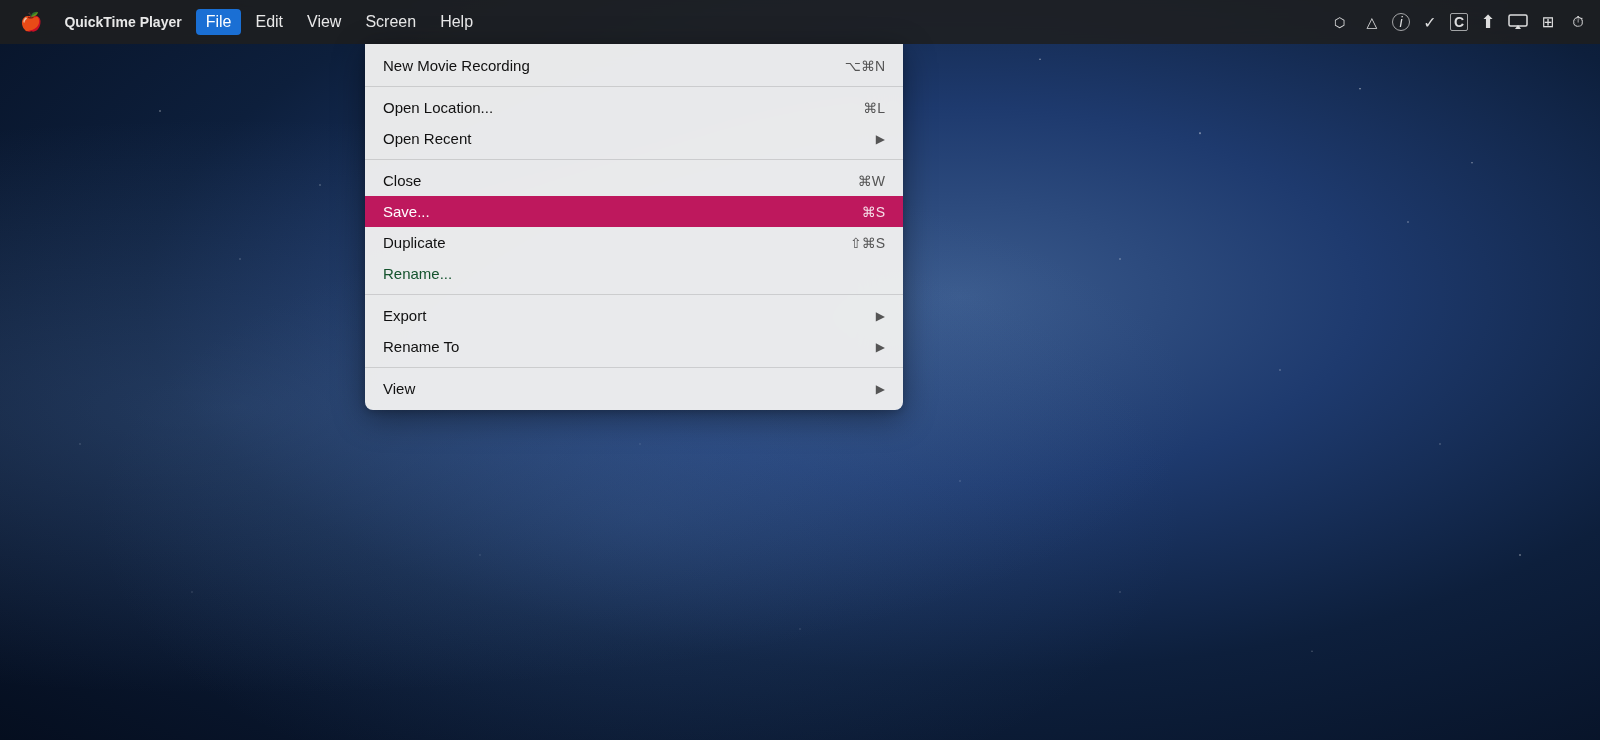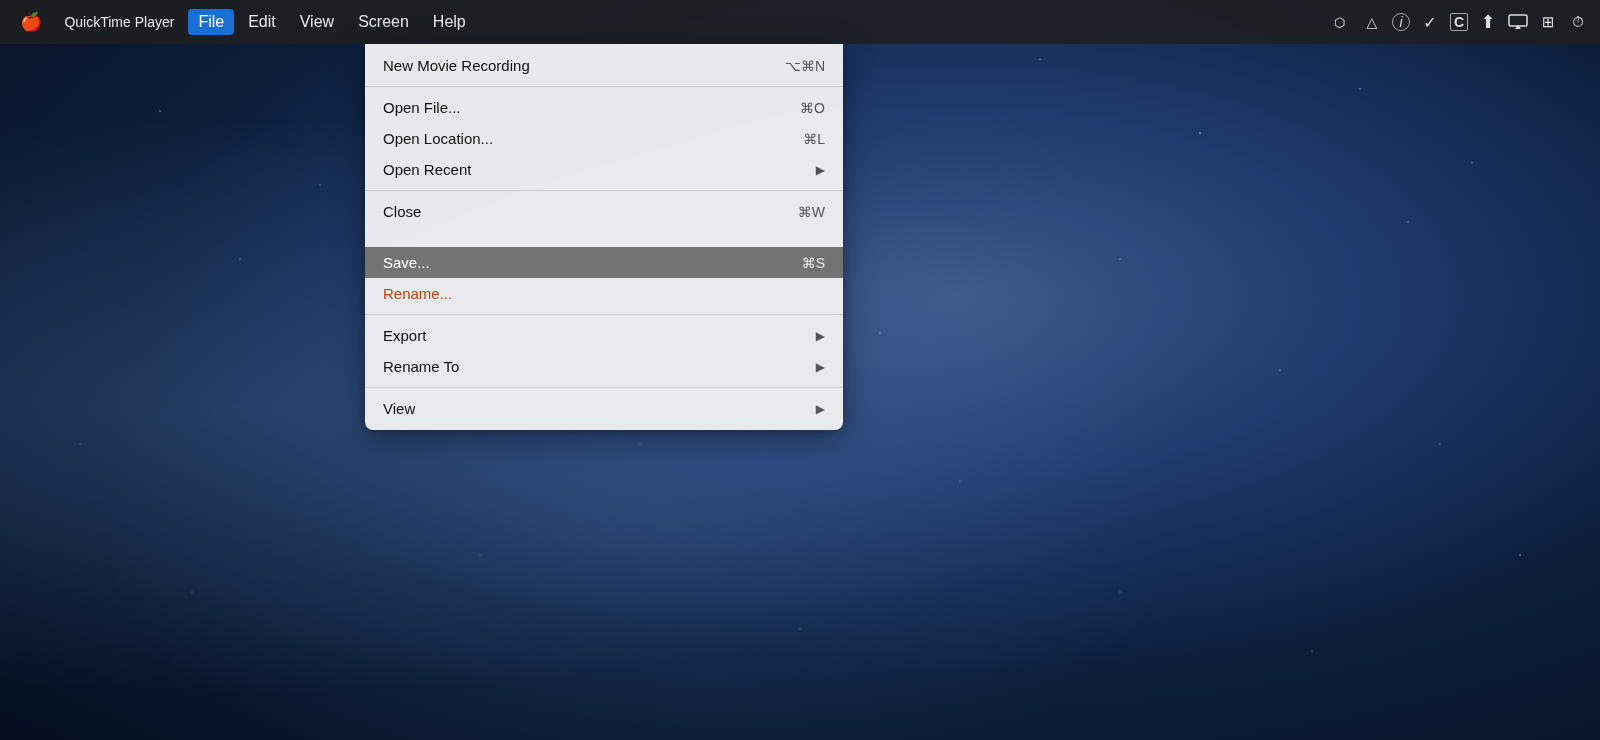--- a/index.html
+++ b/index.html
@@ -95,21 +95,21 @@
       color: white;
       font-weight: 500;
     }
 
     .menubar-item.apple {
       font-size: 18px;
       padding: 4px 8px;
     }
 
     .menubar-item.app-name {
-      font-weight: 400;
+      font-weight: 700;
       font-size: 14px;
     }
 
     .menubar-right {
       margin-left: auto;
       display: flex;
       align-items: center;
       gap: 10px;
       color: rgba(255,255,255,0.9);
       font-size: 16px;
@@ -122,48 +122,47 @@
       align-items: center;
       justify-content: center;
       cursor: pointer;
     }
 
     
     .dropdown-menu {
       position: absolute;
       top: 44px;
       left: 365px;
-      width: 478px;
+      width: 538px;
       background: rgba(240,240,240,0.97);
       backdrop-filter: blur(20px);
       border-radius: 0 0 8px 8px;
       box-shadow: 0 8px 32px rgba(0,0,0,0.4), 0 2px 8px rgba(0,0,0,0.2);
       z-index: 200;
       padding: 6px 0;
     }
 
     .menu-item {
       display: flex;
       align-items: center;
       justify-content: space-between;
       padding: 7px 18px;
       font-size: 15px;
       color: #111;
       cursor: pointer;
       user-select: none;
     }
 
     .menu-item.highlighted {
-      background: #737373;
+      background: #be185d;
       color: white;
-      margin-top: 20px;
     }
 
     .menu-item.disabled {
-      color: #c2410c;
+      color: #14532d;
       cursor: default;
       align-items: center;
     }
 
     .menu-item-label {
       font-size: 15px;
     }
 
     .menu-item-shortcut {
       font-size: 14px;
@@ -238,24 +237,20 @@
 
   <div class="menu-item">
     <span class="menu-item-label">New Movie Recording</span>
     <span class="menu-item-shortcut">⌥⌘N</span>
   </div>
 
 
 
   <div class="menu-separator"></div>
 
-  <div class="menu-item">
-    <span class="menu-item-label">Open File...</span>
-    <span class="menu-item-shortcut">⌘O</span>
-  </div>
 
   <div class="menu-item">
     <span class="menu-item-label">Open Location...</span>
     <span class="menu-item-shortcut">⌘L</span>
   </div>
 
   <div class="menu-item">
     <span class="menu-item-label">Open Recent</span>
     <span class="menu-item-shortcut">
       <span class="submenu-arrow">▶</span>
@@ -267,20 +262,24 @@
   <div class="menu-item">
     <span class="menu-item-label">Close</span>
     <span class="menu-item-shortcut">⌘W</span>
   </div>
 
   <div class="menu-item highlighted">
     <span class="menu-item-label">Save...</span>
     <span class="menu-item-shortcut">⌘S</span>
   </div>
 
+  <div class="menu-item">
+    <span class="menu-item-label">Duplicate</span>
+    <span class="menu-item-shortcut">⇧⌘S</span>
+  </div>
 
   <div class="menu-item disabled">
     <span class="menu-item-label">Rename...</span>
     <span class="menu-item-shortcut"></span>
   </div>
 
 
   <div class="menu-separator"></div>
 
   <div class="menu-item">

